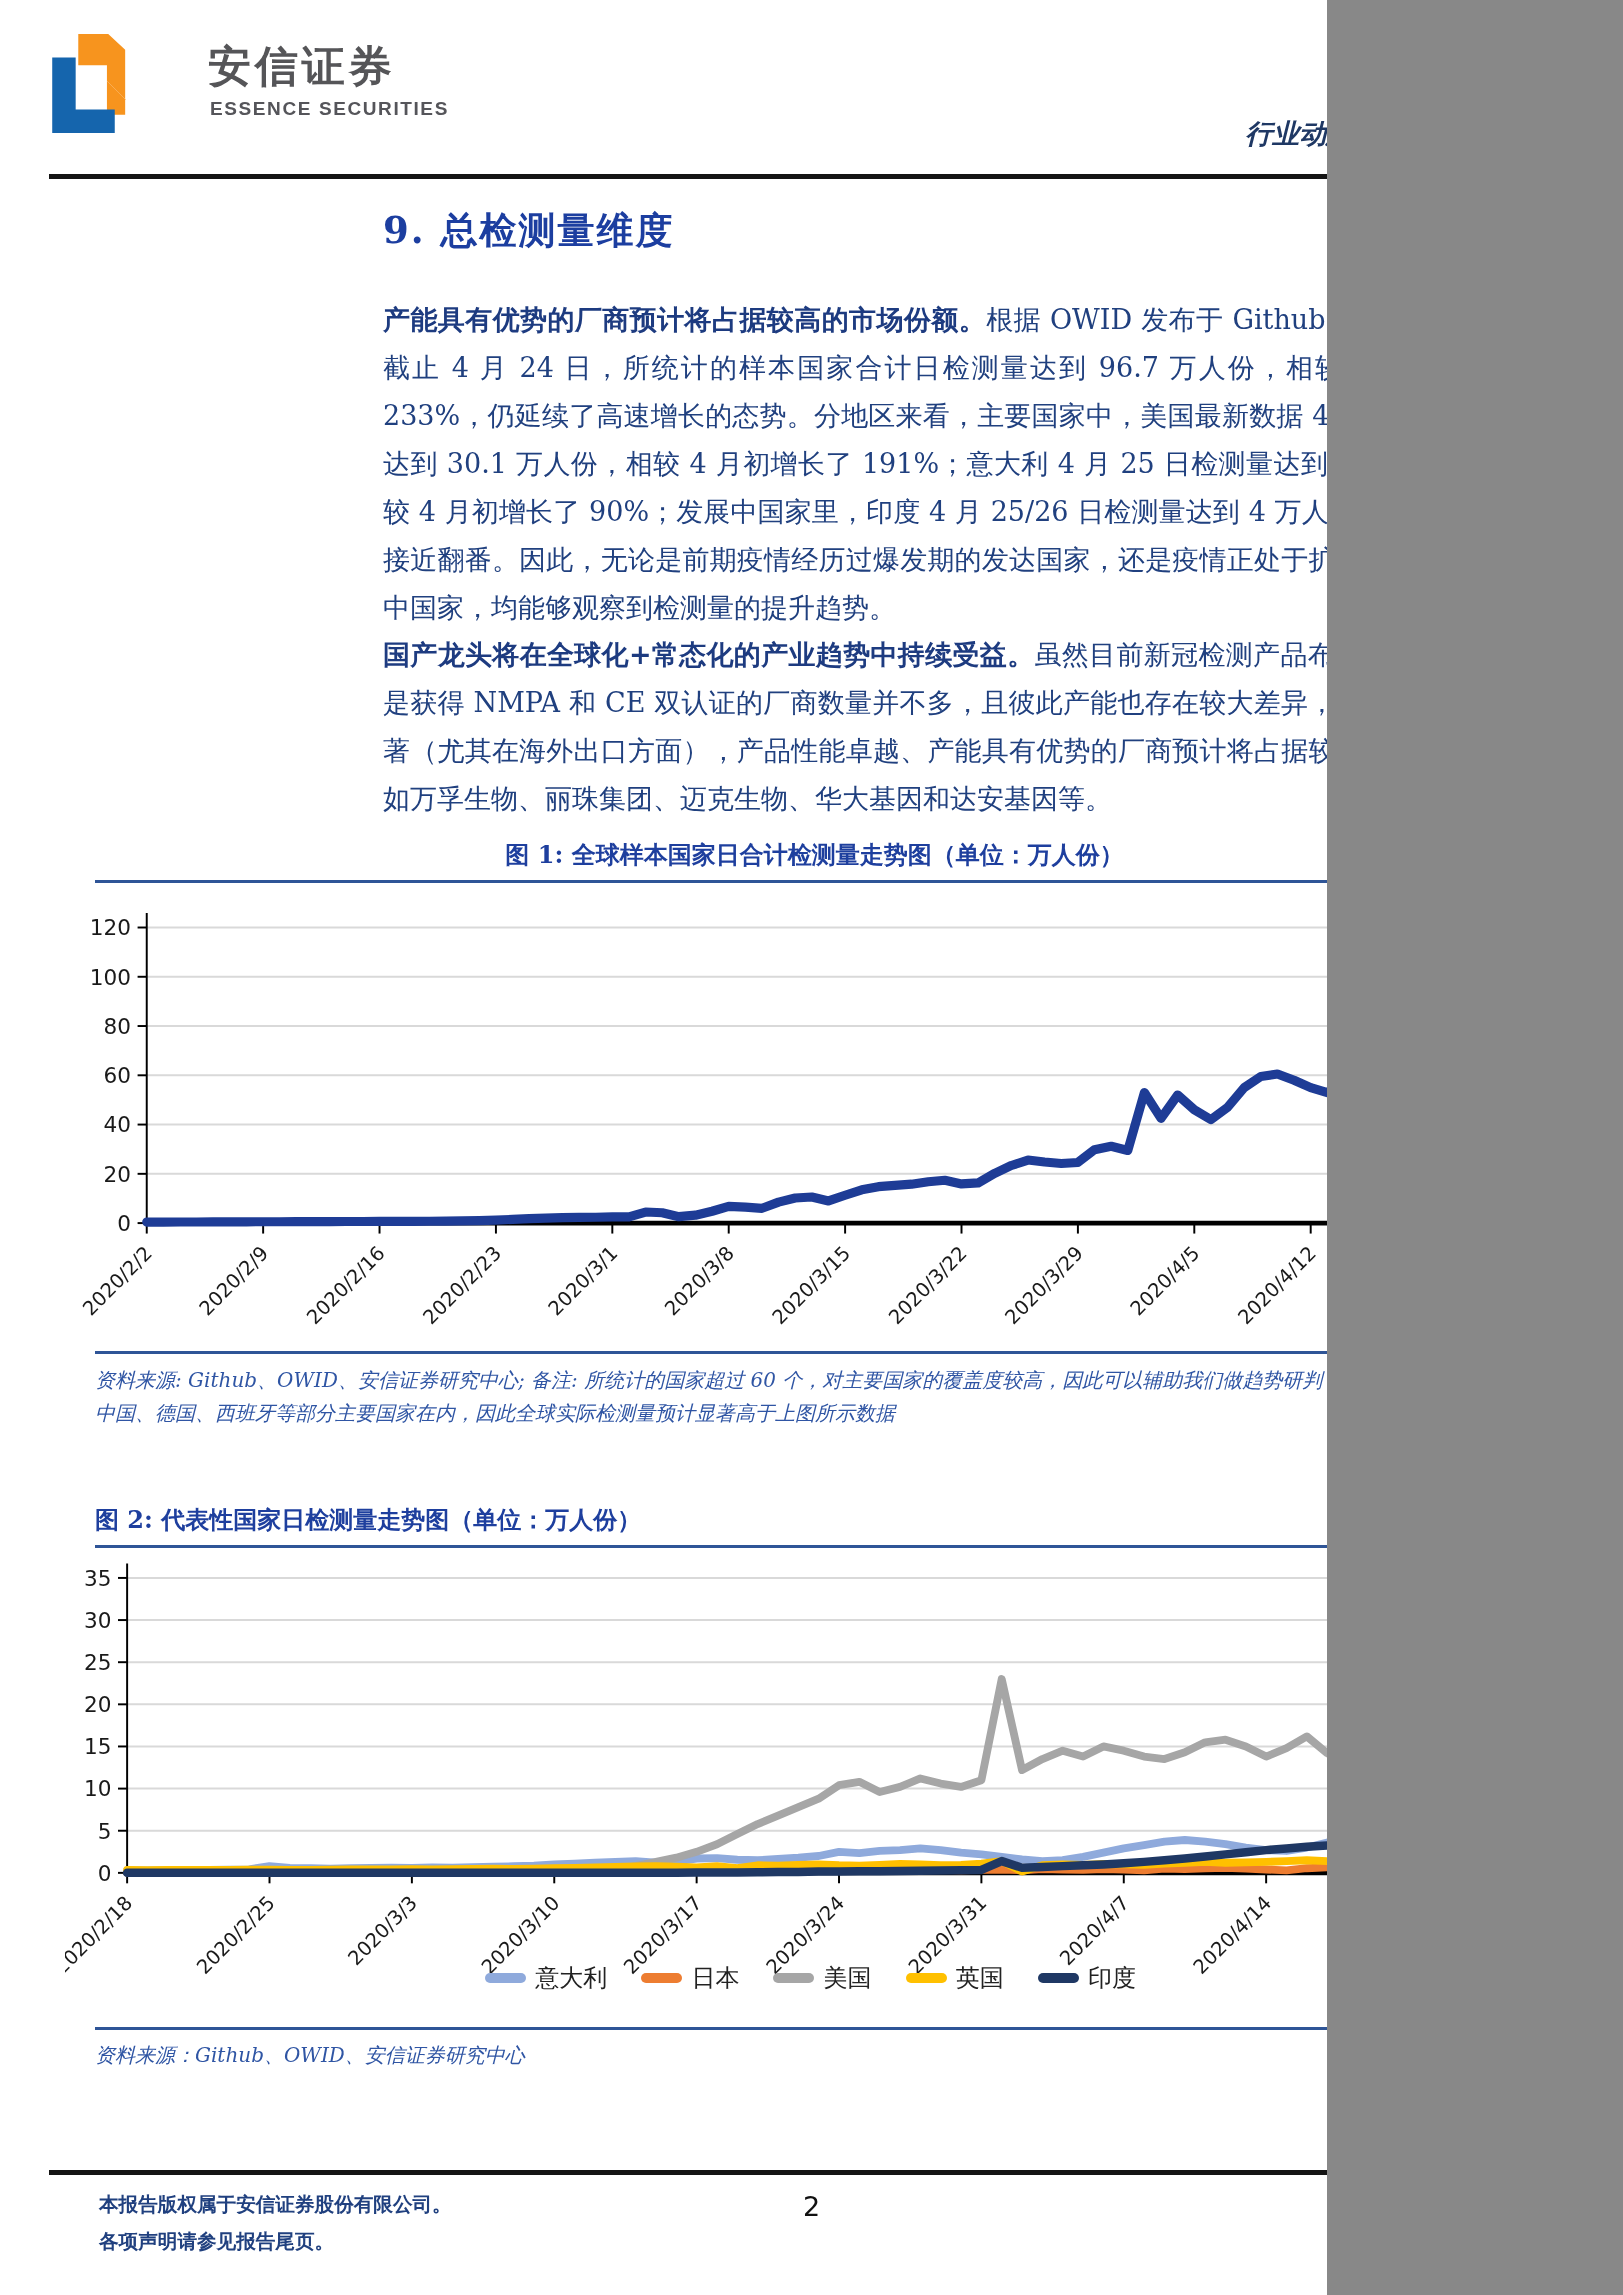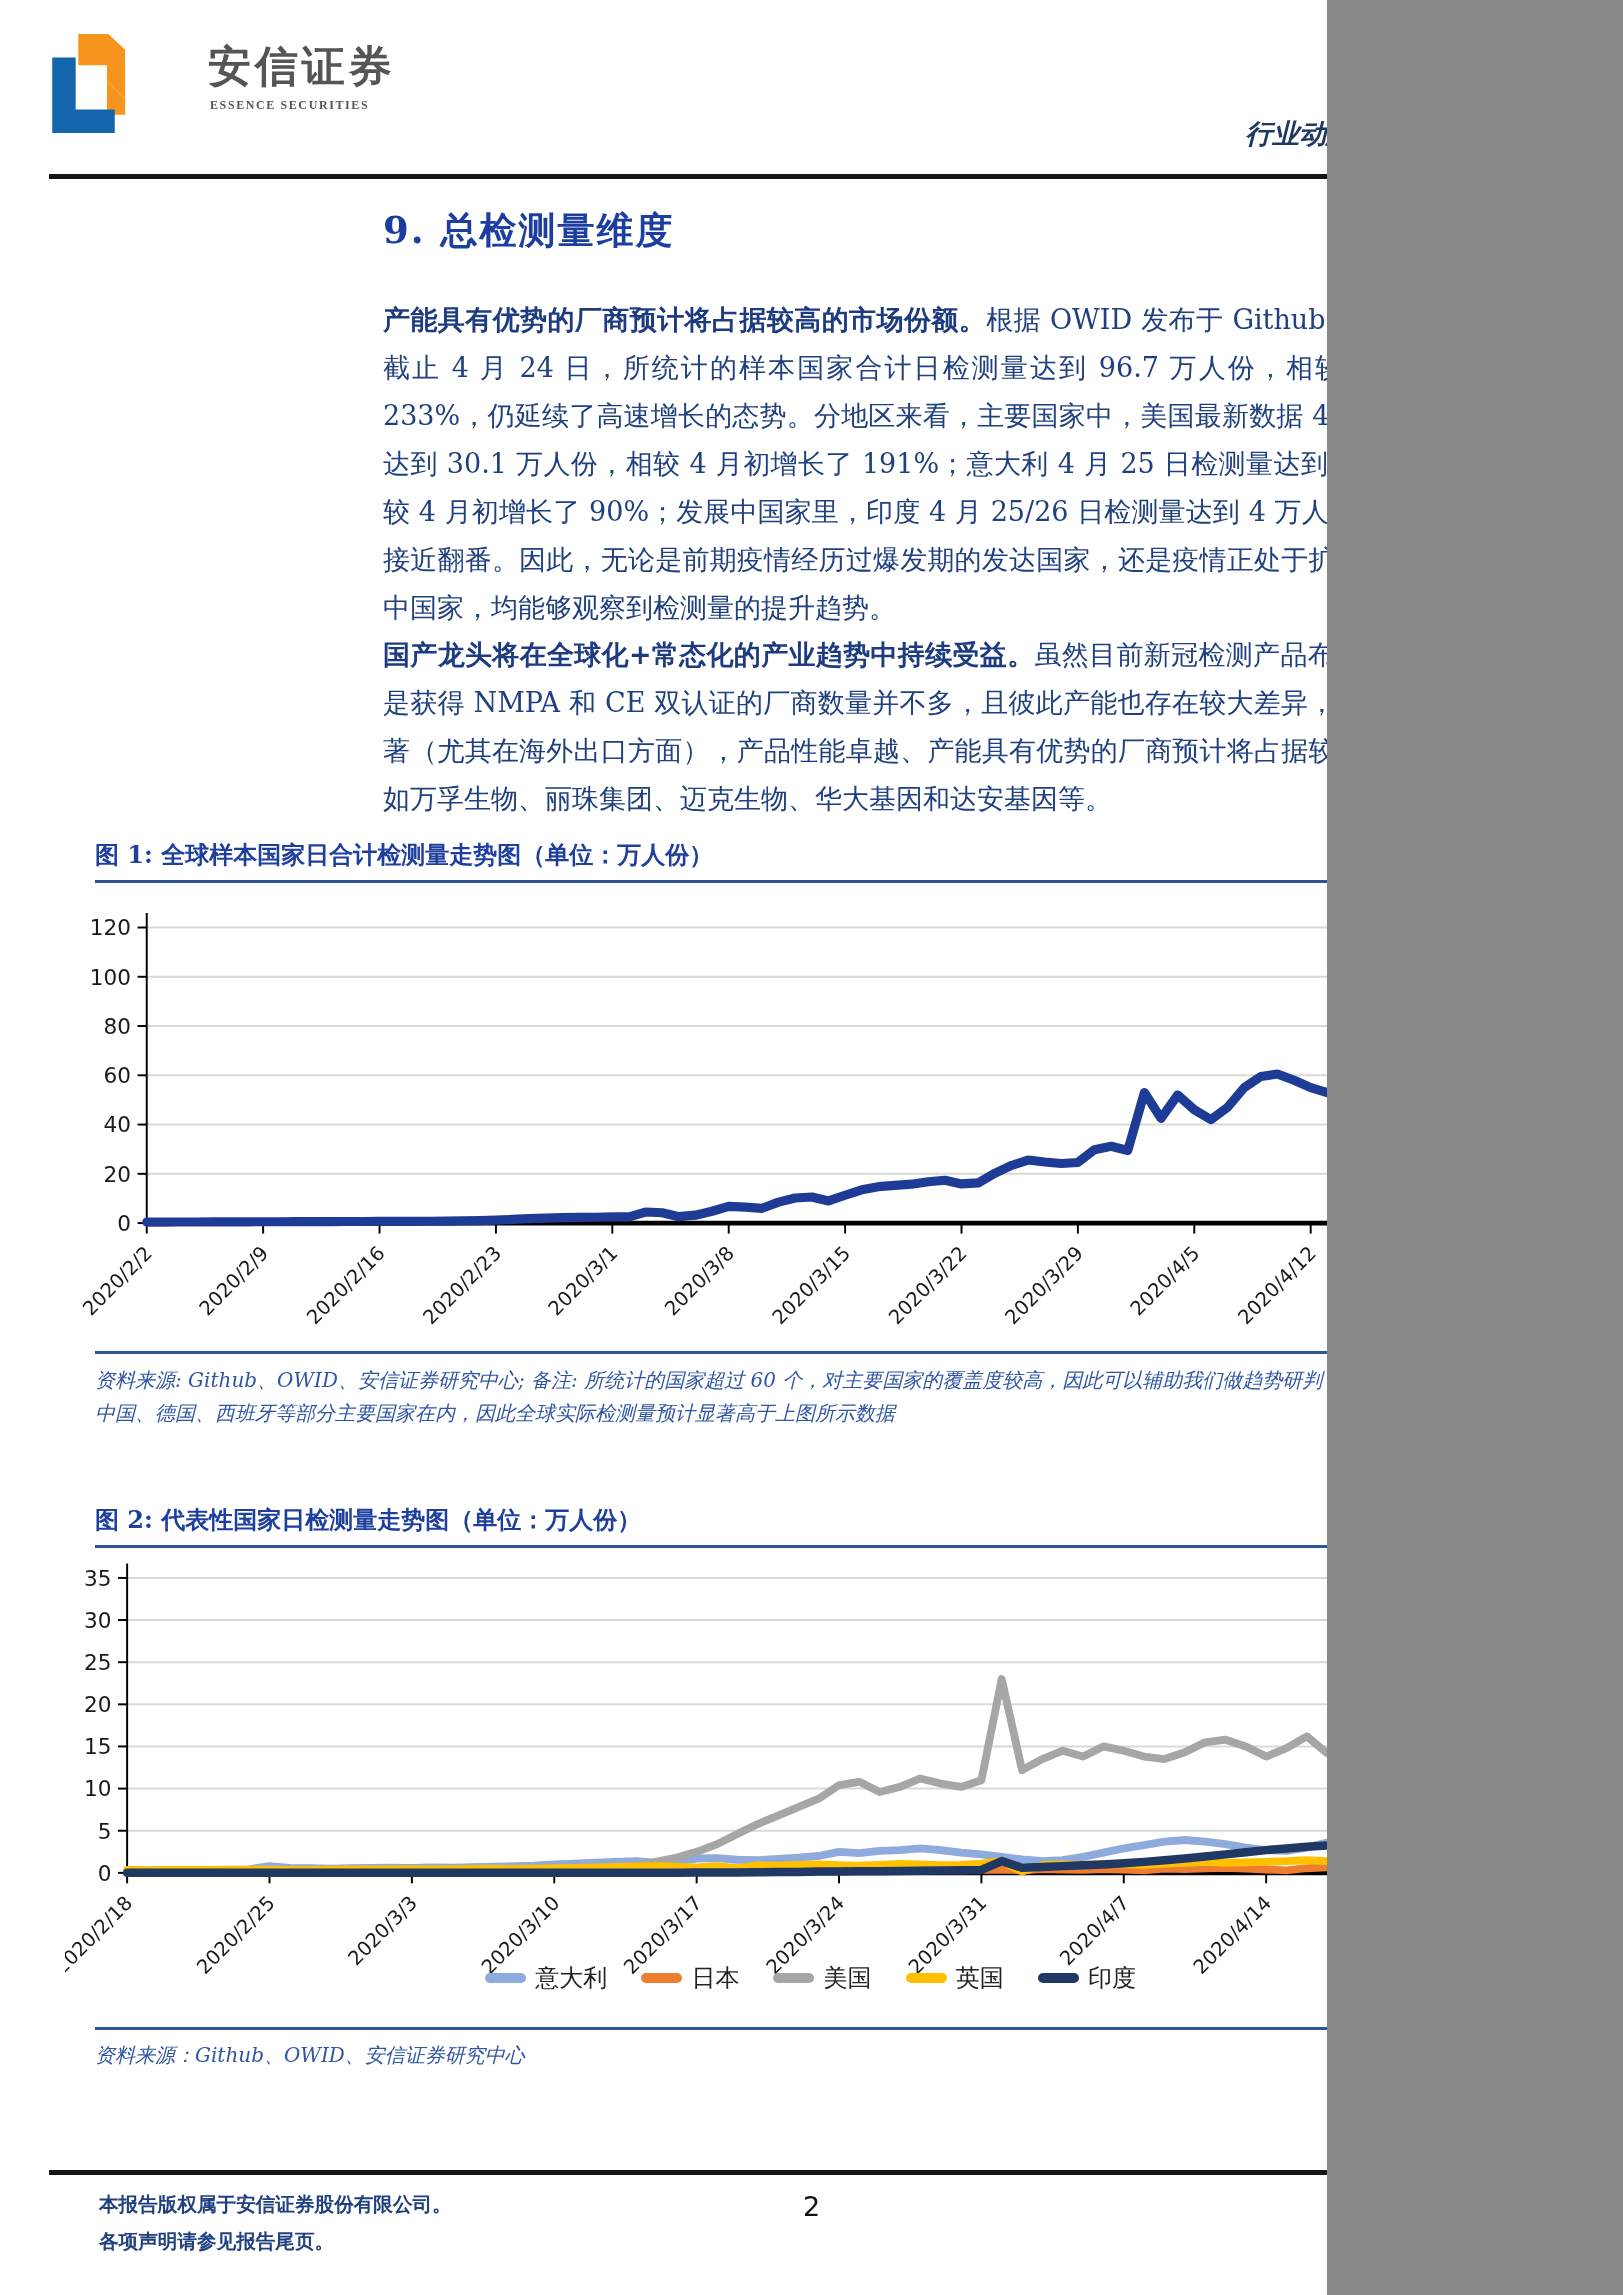--- a/index.html
+++ b/index.html
@@ -4,36 +4,36 @@
 <style>
   html,body{margin:0;padding:0;background:#888;}
   .page{position:relative;width:1327px;height:2295px;background:#ffffff;overflow:hidden;
         font-family:"DejaVu Serif","Liberation Serif",serif;}
   .abs{position:absolute;}
 
   
   .logo-icon{left:52px;top:34px;width:76px;height:99px;}
   .brand-cn{left:208px;top:38px;font-size:43px;font-weight:bold;color:#555558;letter-spacing:3.9px;
             font-family:"DejaVu Sans","Liberation Sans",sans-serif;}
-  .brand-en{left:210px;top:98px;font-size:12px;color:#55555a;letter-spacing:1.6px;font-weight:bold;
-            font-family:Liberation Serif, serif;}
+  .brand-en{left:210px;top:98px;font-size:19px;color:#55555a;letter-spacing:1.6px;font-weight:bold;
+            font-family:Liberation Sans, sans-serif;}
   .doc-type{left:773px;top:116px;width:752px;text-align:right;font-size:27px;font-weight:bold;
             font-style:italic;color:#1F3864;}
   .header-rule{left:49px;top:174px;width:1499px;height:4.6px;background:#141414;}
 
   
   .section-title{left:383px;top:206px;font-size:37px;font-weight:bold;color:#1C3EA0;letter-spacing:2px;}
   .para{left:383px;width:1143px;font-size:27px;line-height:48px;color:#20407f;text-align:justify;}
   .para b{color:#1d3b80;}
   .para1{top:296px;}
   .para2{top:631px;}
 
   
   .fig-caption{left:95px;width:1439px;font-size:24px;font-weight:bold;color:#1E3F9E;}
-  .fig1-caption{top:839px;}
+  .fig1-caption{top:839px;text-align:center;}
   .fig2-caption{top:1504px;}
   .fig-rule{left:95px;width:1439px;height:2.6px;background:#2F5597;}
   .fig1-top-rule{top:880px;}
   .fig1-bottom-rule{top:1351px;height:3.3px;}
   .fig2-top-rule{top:1545px;}
   .fig2-bottom-rule{top:2027px;height:3.3px;}
   .fig-note{left:95px;width:1439px;font-size:20px;font-style:italic;color:#2F55A4;line-height:33px;}
   .note1{top:1364px;}
   .note2{top:2039px;}
 

